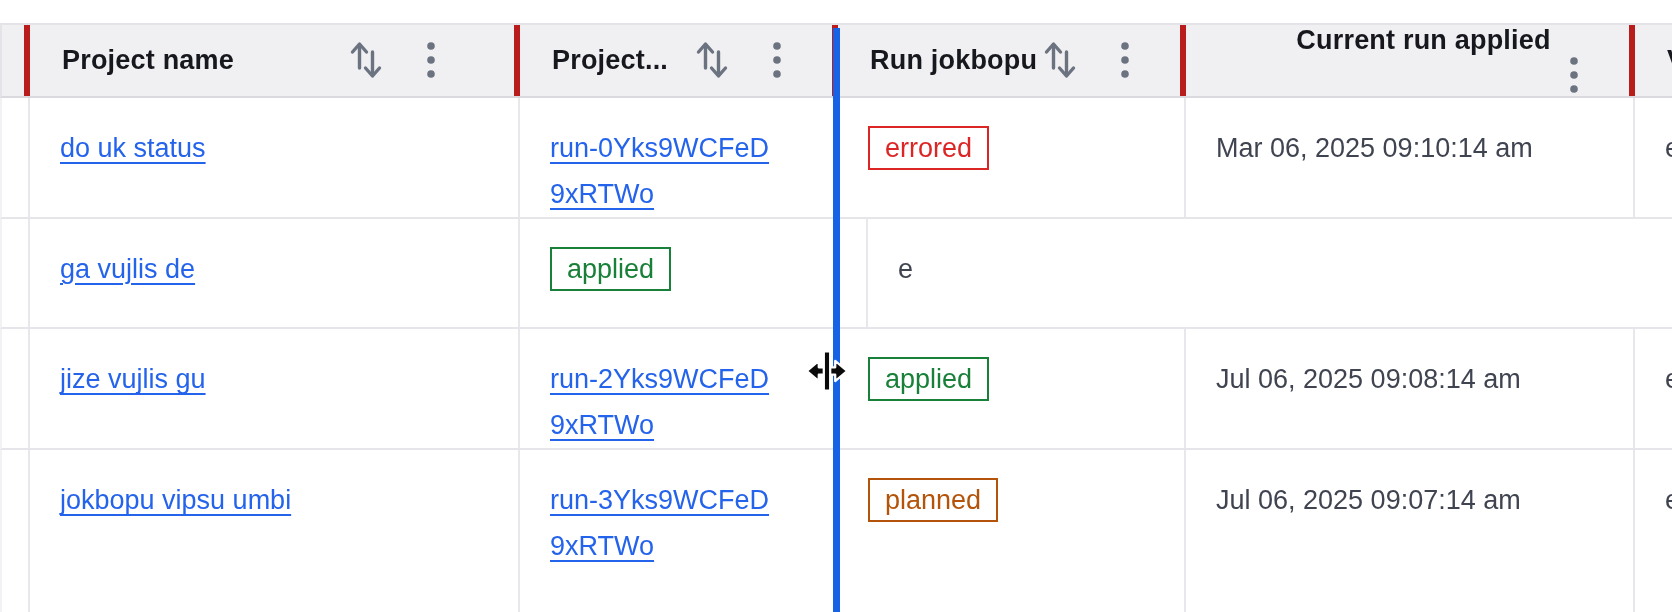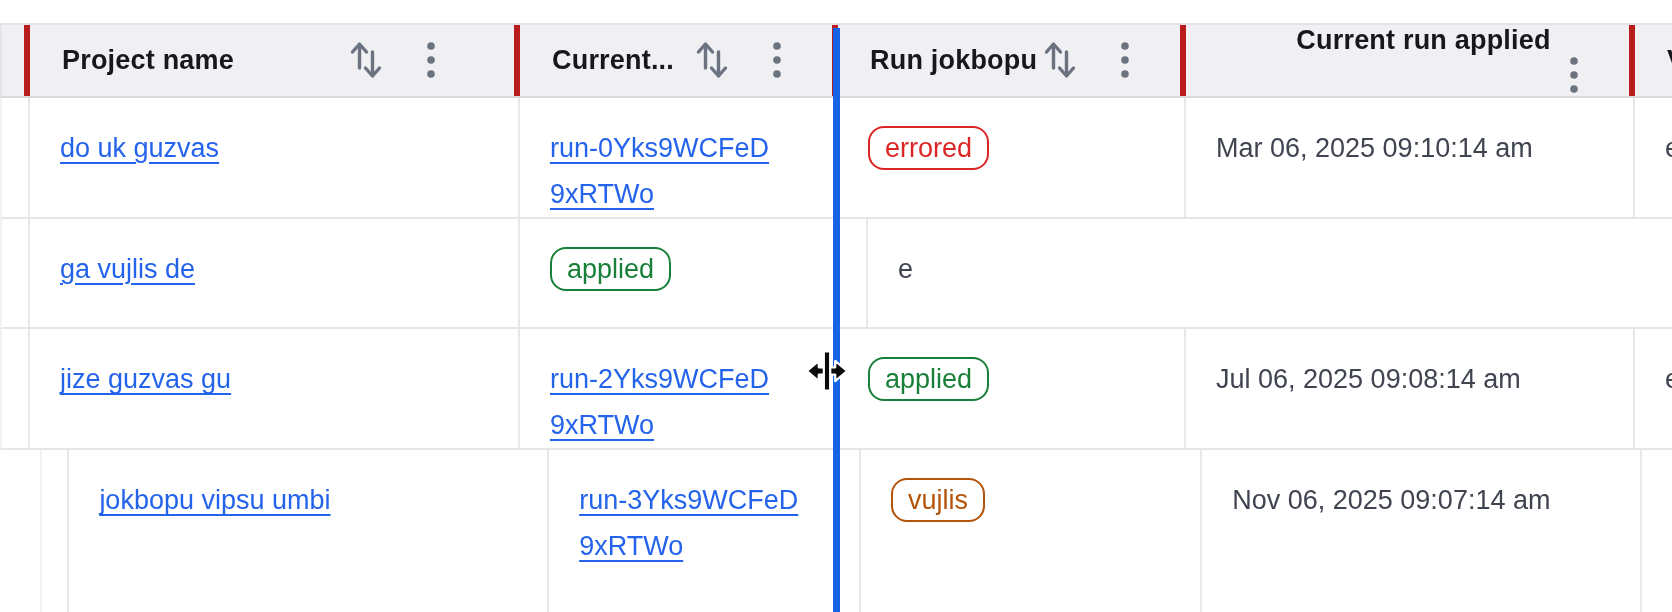--- a/index.html
+++ b/index.html
@@ -20,21 +20,21 @@
     border-top:2px solid #e3e3e8;
     border-bottom:2px solid #dadade;
     border-left:2px solid #e3e3e8;
   }
   .tr{
     display:flex;height:136px;box-sizing:border-box;
     border-bottom:2px solid #e6e6ea;
     border-left:2px solid #f2f2f4;
     background:#ffffff;
   }
-  .tr.last{border-bottom:none;height:200px;margin-left:40px;}
+  .tr.last{border-bottom:none;height:200px;}
   .c0{width:28px;box-sizing:border-box;}
   .c1{width:490px;box-sizing:border-box;}
   .c2{width:318px;box-sizing:border-box;}
   .c3{width:348px;box-sizing:border-box;}
   .c4{width:449px;box-sizing:border-box;flex-direction:column;}
   .c5{flex:1;box-sizing:border-box;overflow:hidden;}
   .th{
     display:flex;align-items:center;
     padding-left:32px;
     border-right:6px solid #b91c1c;
@@ -63,21 +63,21 @@
   }
   .run-link{
     display:inline-block;max-width:226px;
     word-break:break-all;white-space:normal;
   }
   .badge{
     display:inline-block;
     font-size:27px;line-height:32px;
     padding:4px 15px;
     border:2.5px solid currentColor;
-    border-radius:16px;
+    border-radius:0;
     background:#ffffff;
   }
   .badge[data-status="errored"]{color:#dc2626;}
   .badge[data-status="applied"]{color:#188038;}
   .badge[data-status="planned"]{color:#b4540a;}
   .date-text,.next-text{color:#3f4450;}
   .resize-guide{
     position:absolute;left:833px;top:28px;width:7px;height:584px;
     background:#1663e6;z-index:5;cursor:col-resize;
   }
@@ -107,21 +107,21 @@
         </svg>
         <svg class="menu-svg" width="10" height="38" viewBox="0 0 10 38" fill="#6b7280">
           <circle cx="5" cy="5" r="3.8"></circle>
             <circle cx="5" cy="19" r="3.8"></circle>
             <circle cx="5" cy="33" r="3.8"></circle>
         </svg>
       </span>
     </div>
 
     <div class="th c2">
-      <span>Current...</span>
+      <span>Project...</span>
       <span class="th-icons">
         <svg class="sort-svg" width="36" height="40" viewBox="0 0 36 40" fill="none" stroke="#6b7280" stroke-width="3.4" stroke-linecap="round" stroke-linejoin="round">
           <path d="M11.5 28 V5"></path>
             <path d="M4.5 12 L11.5 4 L18.5 12"></path>
           <path d="M24.5 12 V35"></path>
             <path d="M17.5 28 L24.5 36 L31.5 28"></path>
         </svg>
         <svg class="menu-svg" width="10" height="38" viewBox="0 0 10 38" fill="#6b7280">
           <circle cx="5" cy="5" r="3.8"></circle>
             <circle cx="5" cy="19" r="3.8"></circle>
@@ -159,21 +159,21 @@
     </div>
 
     <div class="th c5">
       <span>V</span>
     </div>
   </div>
 
   <div class="tr">
     <div class="td c0"></div>
     <div class="td c1">
-      <a class="cell-link" href="#">do uk guzvas</a>
+      <a class="cell-link" href="#">do uk status</a>
     </div>
     <div class="td c2">
       <a class="cell-link run-link" href="#">run-0Yks9WCFeD9xRTWo</a>
     </div>
     <div class="td c3">
       <span class="badge" data-status="errored">errored</span>
     </div>
     <div class="td c4">
       <span class="date-text">Mar 06, 2025 09:10:14 am</span>
     </div>
@@ -191,21 +191,21 @@
       <span class="badge" data-status="applied">applied</span>
     </div>
     <div class="td c5">
       <span class="next-text">e</span>
     </div>
   </div>
 
   <div class="tr">
     <div class="td c0"></div>
     <div class="td c1">
-      <a class="cell-link" href="#">jize guzvas gu</a>
+      <a class="cell-link" href="#">jize vujlis gu</a>
     </div>
     <div class="td c2">
       <a class="cell-link run-link" href="#">run-2Yks9WCFeD9xRTWo</a>
     </div>
     <div class="td c3">
       <span class="badge" data-status="applied">applied</span>
     </div>
     <div class="td c4">
       <span class="date-text">Jul 06, 2025 09:08:14 am</span>
     </div>
@@ -216,24 +216,24 @@
 
   <div class="tr last">
     <div class="td c0"></div>
     <div class="td c1">
       <a class="cell-link" href="#">jokbopu vipsu umbi</a>
     </div>
     <div class="td c2">
       <a class="cell-link run-link" href="#">run-3Yks9WCFeD9xRTWo</a>
     </div>
     <div class="td c3">
-      <span class="badge" data-status="planned">vujlis</span>
+      <span class="badge" data-status="planned">planned</span>
     </div>
     <div class="td c4">
-      <span class="date-text">Nov 06, 2025 09:07:14 am</span>
+      <span class="date-text">Jul 06, 2025 09:07:14 am</span>
     </div>
     <div class="td c5">
       <span class="next-text">e</span>
     </div>
   </div>
 
 </div>
 
 <div class="resize-guide"></div>
 

